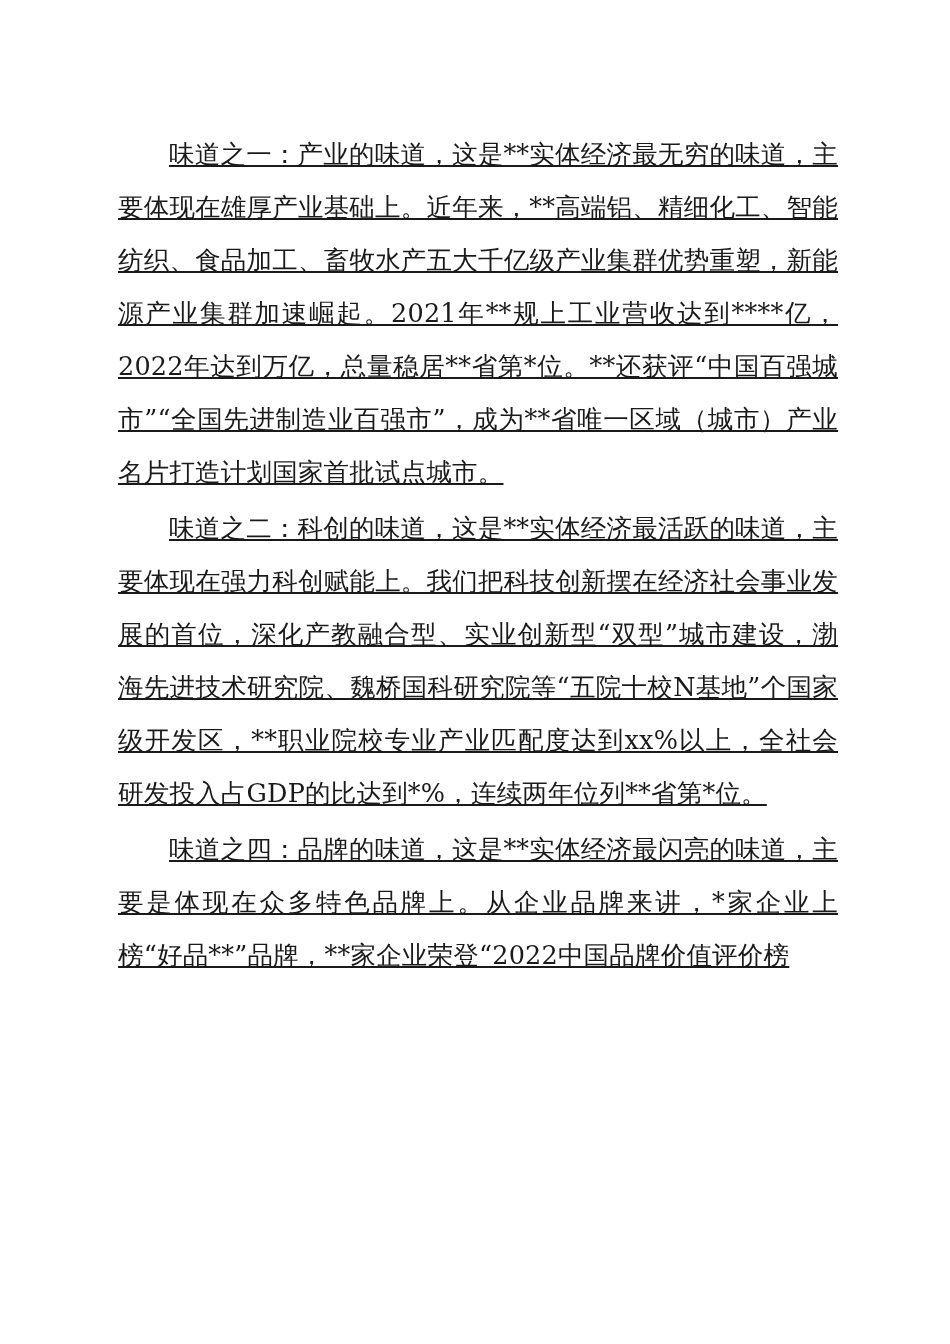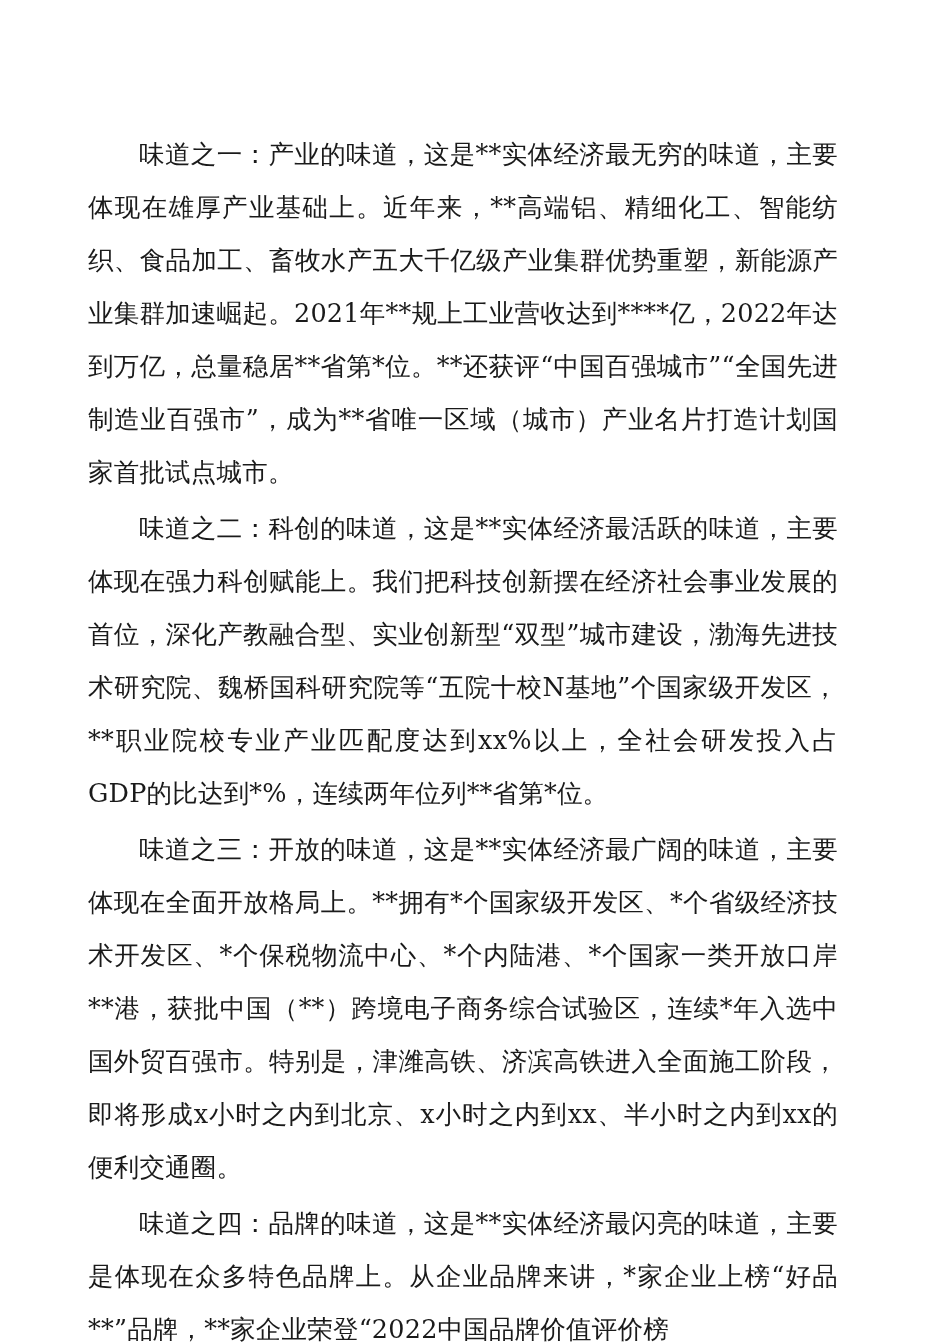--- a/index.html
+++ b/index.html
@@ -12,22 +12,23 @@
     height: 1344px;
     font-family: "DejaVu Serif", "Liberation Serif", serif;
     color: #1a1a1a;
     position: relative;
     overflow: hidden;
   }
   .page {
     box-sizing: border-box;
     width: 950px;
     height: 1344px;
-    padding: 128px 112px 96px 88px;
+    padding: 128px 112px 96px 118px;
     background: #ffffff;
+    text-decoration: underline;
   }
   .doc-body {
     font-size: 25.5px;
     line-height: 53px;
     text-align: justify;
     text-justify: inter-ideograph;
     letter-spacing: 0.2px;
   }
   .para {
     margin: 0 0 1px 0;
@@ -37,16 +38,15 @@
     margin-top: 3px;
   }
 </style>
 </head>
 <body>
 
 <div class="page">
   <div class="doc-body">
     <p class="para">味道之一：产业的味道，这是**实体经济最无穷的味道，主要体现在雄厚产业基础上。近年来，**高端铝、精细化工、智能纺织、食品加工、畜牧水产五大千亿级产业集群优势重塑，新能源产业集群加速崛起。2021年**规上工业营收达到****亿，2022年达到万亿，总量稳居**省第*位。**还获评“中国百强城市”“全国先进制造业百强市”，成为**省唯一区域（城市）产业名片打造计划国家首批试点城市。</p>
     <p class="para">味道之二：科创的味道，这是**实体经济最活跃的味道，主要体现在强力科创赋能上。我们把科技创新摆在经济社会事业发展的首位，深化产教融合型、实业创新型“双型”城市建设，渤海先进技术研究院、魏桥国科研究院等“五院十校N基地”个国家级开发区，**职业院校专业产业匹配度达到xx%以上，全社会研发投入占GDP的比达到*%，连续两年位列**省第*位。</p>
-    <p class="para">味道之三：开放的味道，这是**实体经济最广阔的味道，主要体现在全面开放格局上。**拥有*个国家级开发区、*个省级经济技术开发区、*个保税物流中心、*个内陆港、*个国家一类开放口岸**港，获批中国（**）跨境电子商务综合试验区，连续*年入选中国外贸百强市。特别是，津潍高铁、济滨高铁进入全面施工阶段，即将形成x小时之内到北京、x小时之内到xx、半小时之内到xx的便利交通圈。</p>
     <p class="para">味道之四：品牌的味道，这是**实体经济最闪亮的味道，主要是体现在众多特色品牌上。从企业品牌来讲，*家企业上榜“好品**”品牌，**家企业荣登“2022中国品牌价值评价榜</p>
   </div>
 </div>
 
 </body></html>

